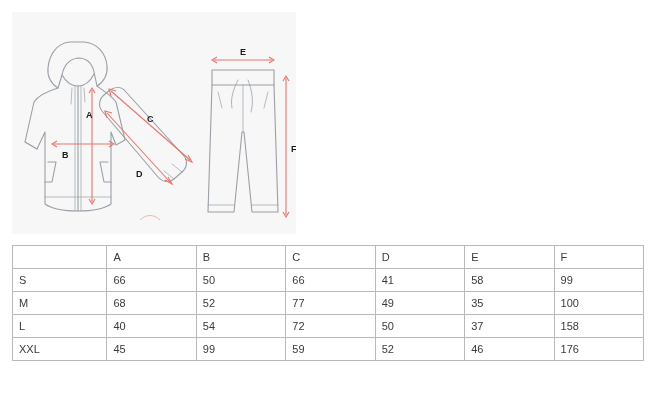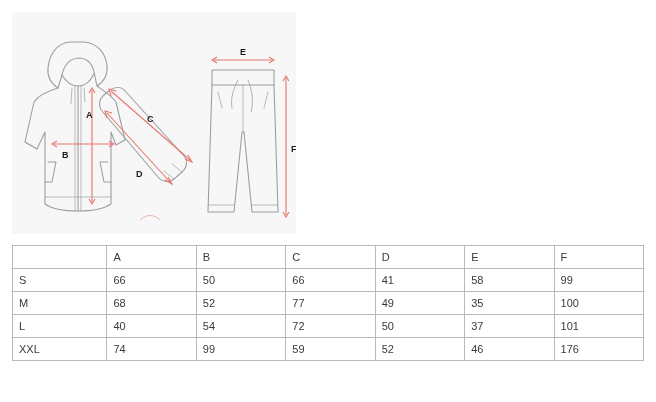--- a/index.html
+++ b/index.html
@@ -207,25 +207,25 @@
           <td>35</td>
           <td>100</td>
         </tr>
         <tr>
           <td>L</td>
           <td>40</td>
           <td>54</td>
           <td>72</td>
           <td>50</td>
           <td>37</td>
-          <td>101</td>
+          <td>158</td>
         </tr>
         <tr>
           <td>XXL</td>
-          <td>74</td>
+          <td>45</td>
           <td>99</td>
           <td>59</td>
           <td>52</td>
           <td>46</td>
           <td>176</td>
         </tr>
       </tbody>
     </table>
   </div>
 

